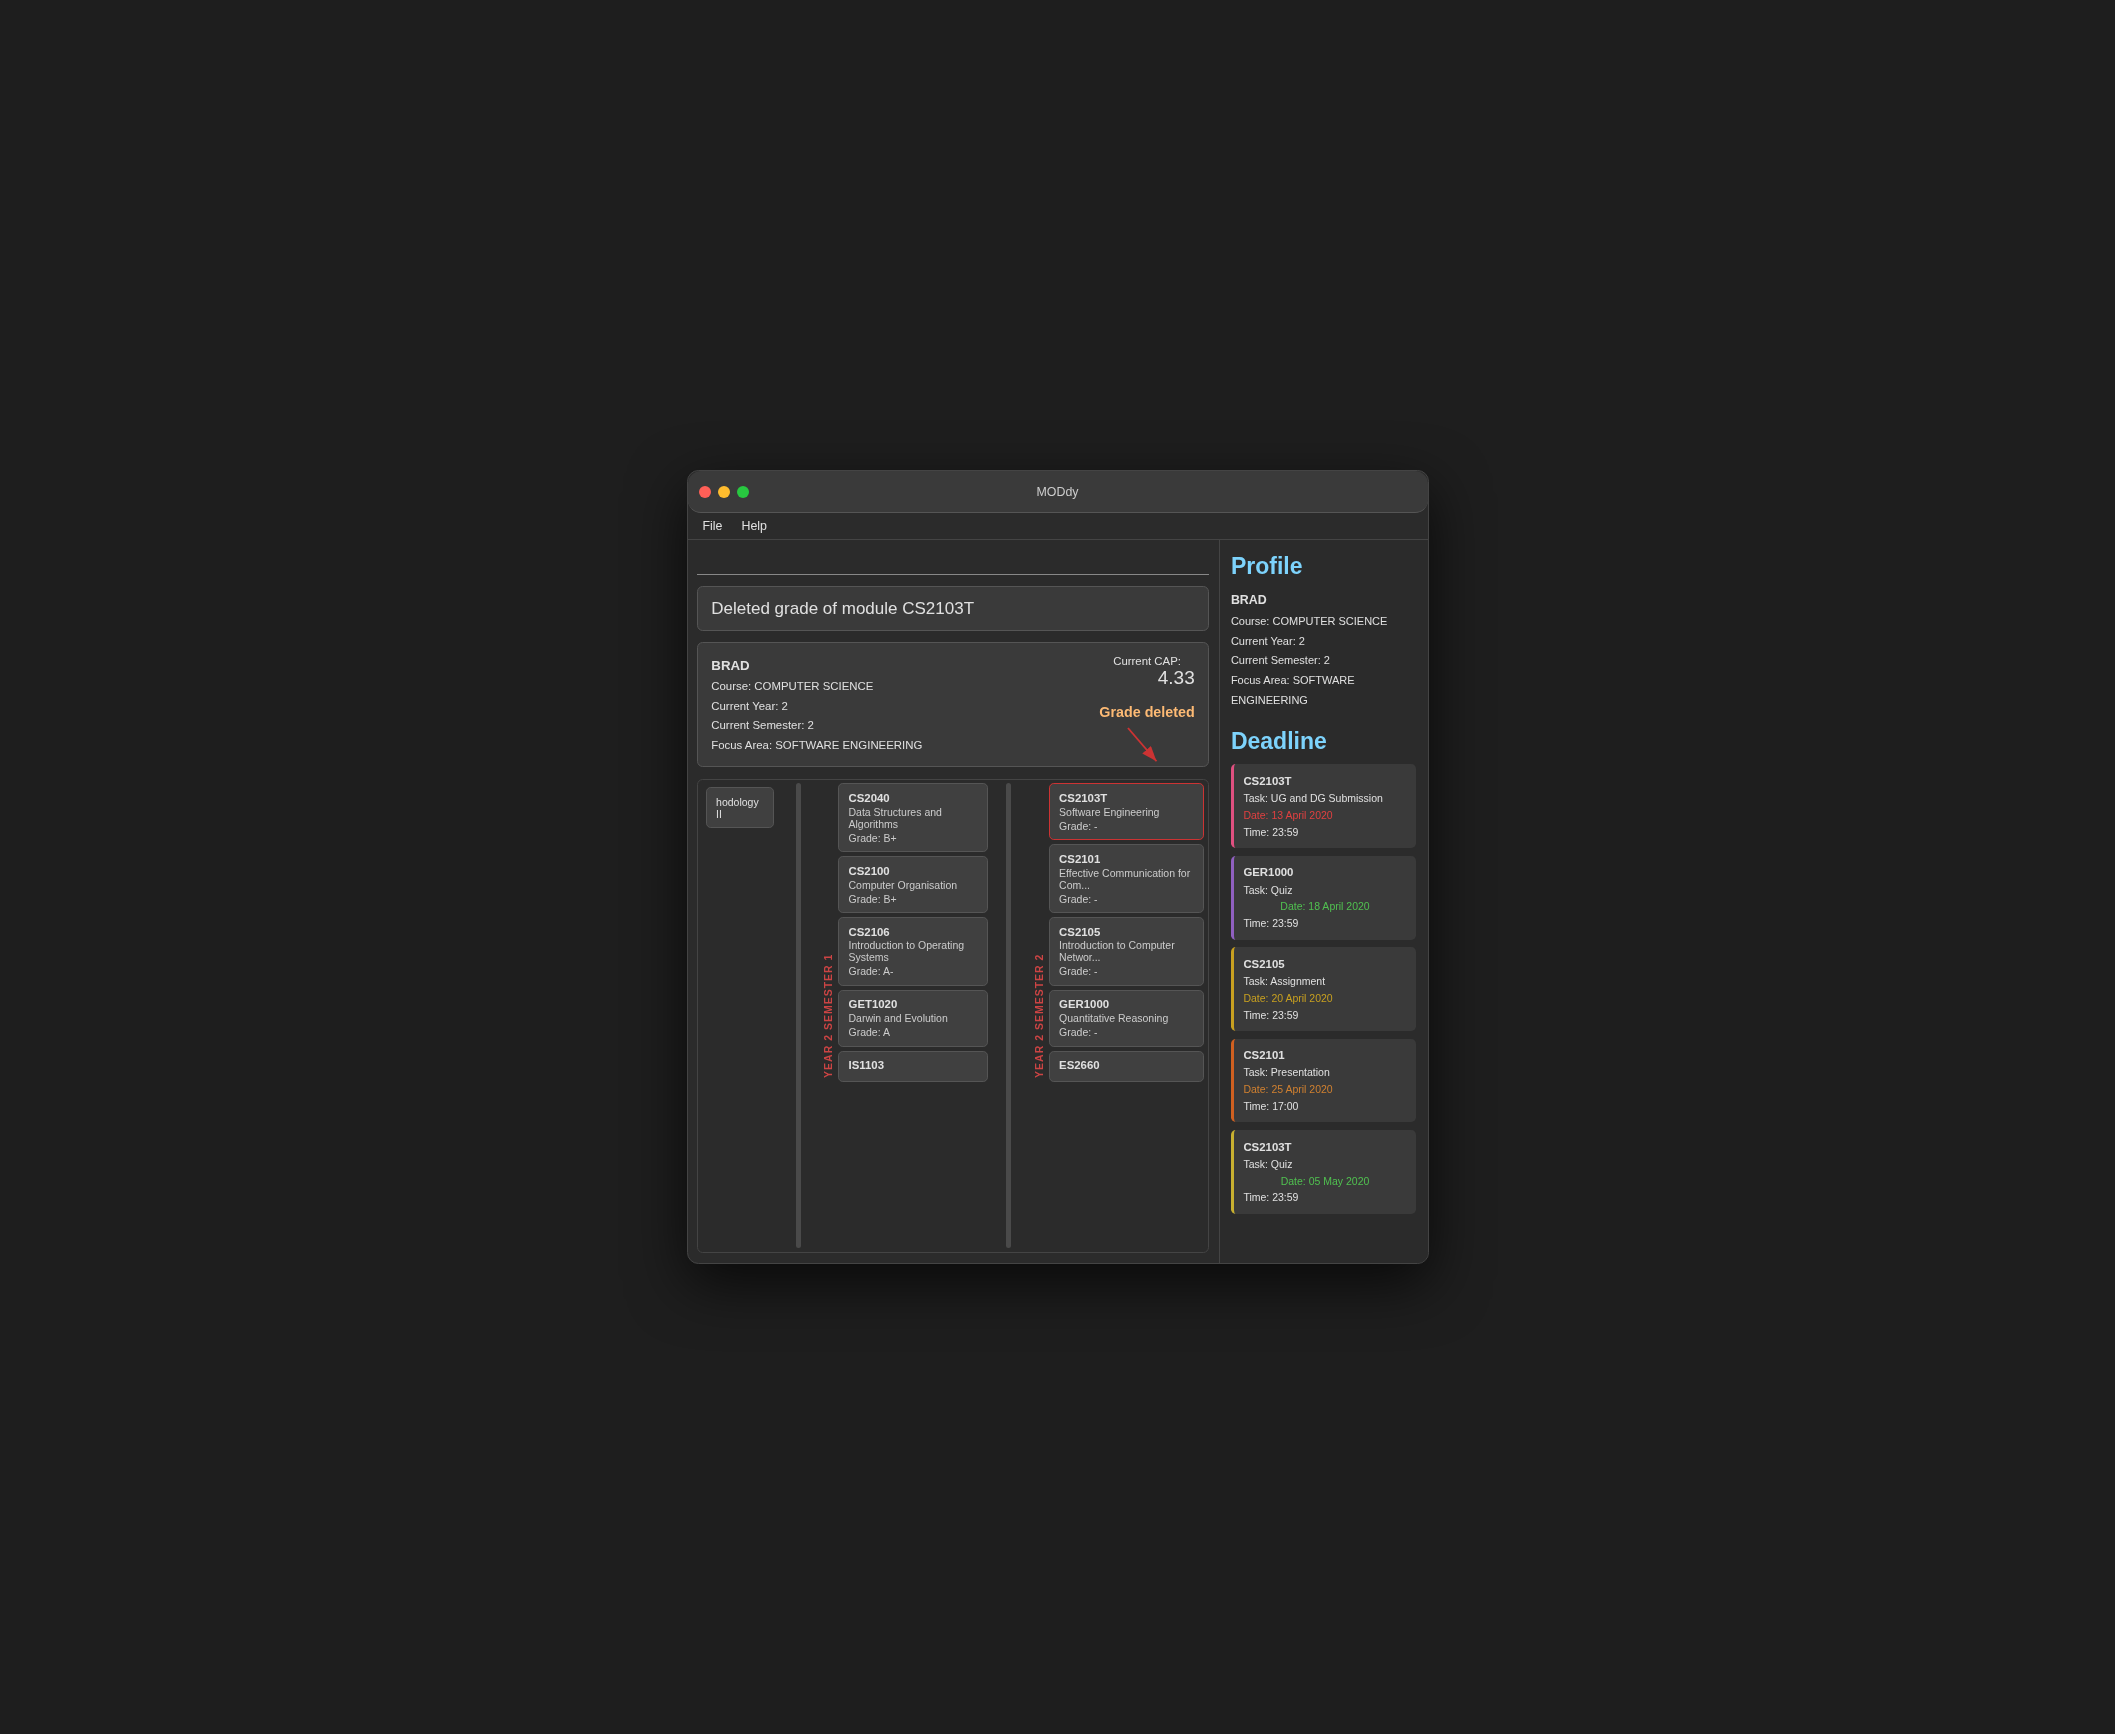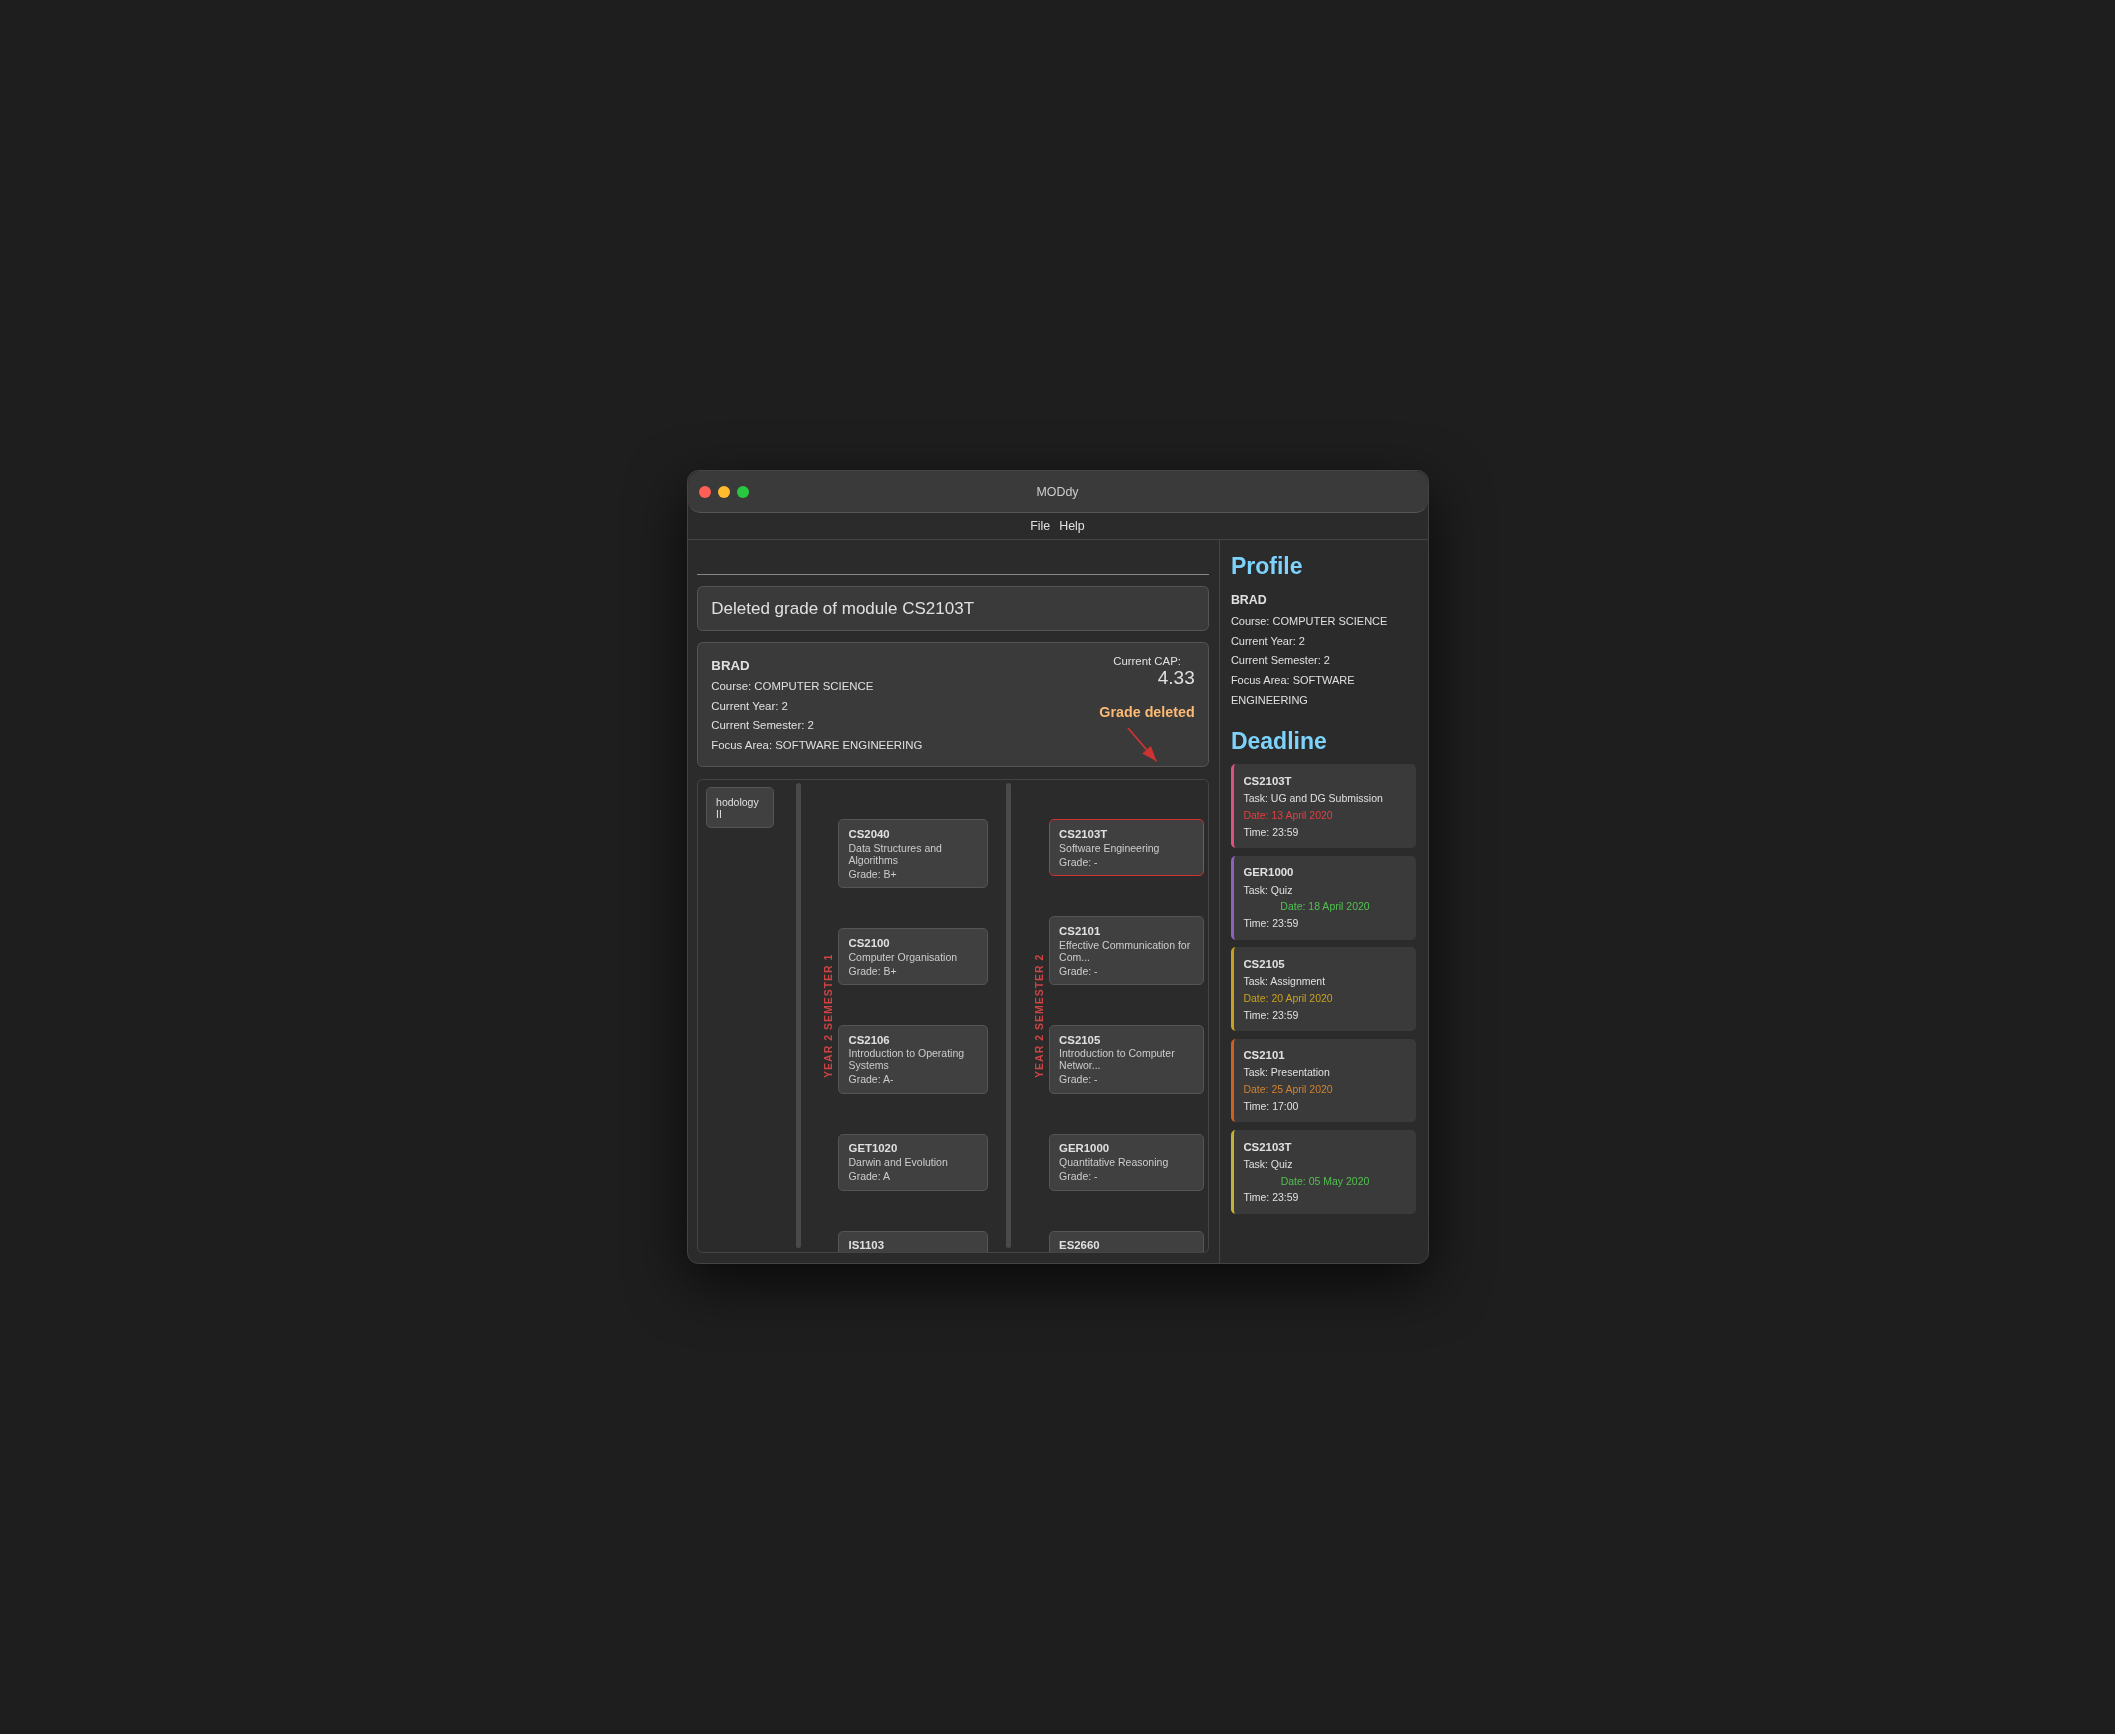--- a/index.html
+++ b/index.html
@@ -44,23 +44,22 @@
     .tl-yellow { background: #febc2e; }
     .tl-green { background: #28c840; }
     .titlebar-title {
       color: #ccc;
       font-size: 12.4px;
     }
     .menubar {
       background: #2b2b2b;
       padding: 5.7px 15px;
       display: flex;
-      gap: 9px;
+      gap: 19px;
       border-bottom: 1px solid #444;
-      justify-content: center;
     }
     .menubar-item {
       color: #e0e0e0;
       font-size: 12.4px;
       cursor: pointer;
     }
     .left-panel {
       flex: 1;
       display: flex;
       flex-direction: column;
@@ -138,21 +137,20 @@
       gap: 3.8px;
       flex: 1;
     }
     .module-card {
       background: #404040;
       border-radius: 4.8px;
       padding: 7.6px 9.5px;
       color: #e0e0e0;
       font-size: 10.5px;
       border: 1px solid #555;
-      margin-top: 36px;
     }
     .module-card .mod-code {
       font-weight: bold;
       font-size: 11.4px;
       margin-bottom: 1.9px;
     }
     .module-card .mod-name {
       color: #ccc;
       margin-bottom: 1.9px;
       font-size: 10.5px;

